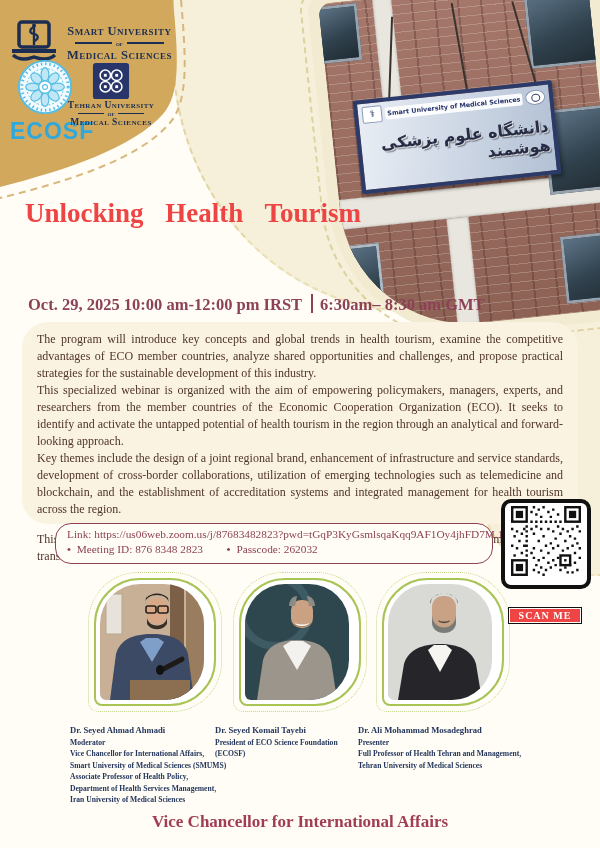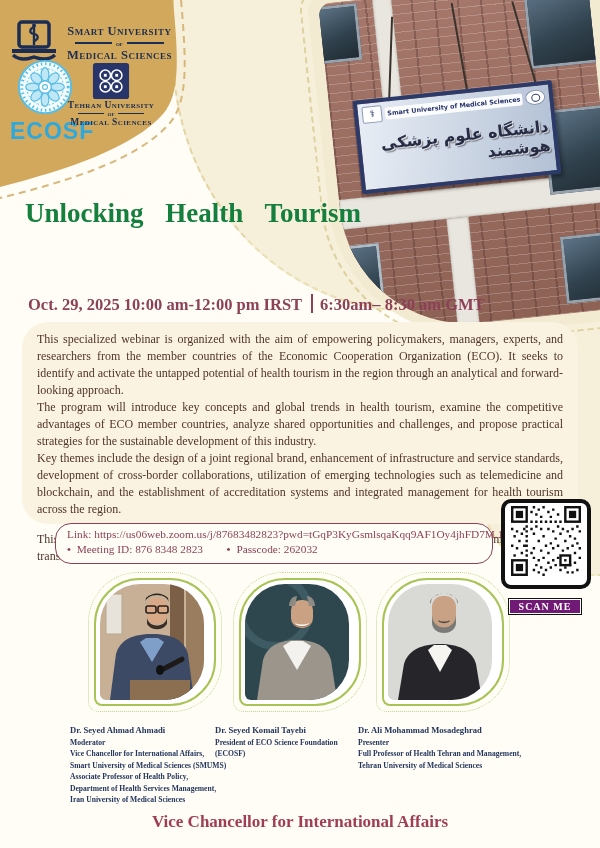--- a/index.html
+++ b/index.html
@@ -55,21 +55,21 @@
   .sign-strip{flex:1;margin:0 3px;background:rgba(255,255,255,.92);border-radius:2px;text-align:center;
               font-family:"DejaVu Sans",sans-serif;font-weight:bold;font-size:6.4px;color:#27356b;padding:2px 0;}
   .sign-oval{width:18px;height:13px;background:#fff;border:1px solid #8b97b5;border-radius:50%;position:relative;}
   .sign-oval::after{content:"";position:absolute;left:5px;top:3px;width:7px;height:6px;border:1px solid #27356b;border-radius:50%;}
   .sign-fa{flex:1;display:flex;align-items:center;justify-content:center;direction:rtl;
            font-family:"DejaVu Sans",sans-serif;font-weight:bold;font-size:16px;color:#272c44;
            text-shadow:1px 1px 0 rgba(255,255,255,.65),2px 2px 1px rgba(60,60,70,.55);}
   .wire{position:absolute;background:#3a332d;z-index:1;}
 
   
-  .title{position:absolute;left:25px;top:198px;width:342px;color:#15803d;font-weight:bold;z-index:3;}
+  .title{position:absolute;left:25px;top:198px;width:342px;color:#ef4444;font-weight:bold;z-index:3;}
   .title-l1{font-size:27px;word-spacing:15px;white-space:nowrap;}
   .title-l2{font-size:27px;word-spacing:1px;white-space:nowrap;margin-top:4px;}
   .dateline{position:absolute;left:28px;top:294px;z-index:3;color:#8d4156;font-weight:bold;font-size:16.5px;white-space:nowrap;}
   .date-sep{display:inline-block;width:2px;height:19px;background:#8d4156;vertical-align:-3px;margin:0 7px 0 9px;}
 
   
   .desc{position:absolute;left:22px;top:322px;width:556px;height:202px;background:#faf3e1;border-radius:26px;
         box-sizing:border-box;padding:9px 15px 6px 15px;z-index:2;color:#503429;}
   .desc p{margin:0;font-size:12px;line-height:1.42;text-align:justify;}
   .desc p.gap{margin-top:13px;}
@@ -78,21 +78,21 @@
   .linkbox{position:absolute;left:55px;top:523px;width:438px;height:41px;border:1.5px solid #8d4156;border-radius:16px;
            background:#fffdf6;z-index:4;box-sizing:border-box;padding:4px 11px;color:#8d4156;}
   .linkbox .row1{font-size:11.3px;white-space:nowrap;}
   .linkbox .row2{font-size:11.3px;margin-top:3px;}
   .linkbox .bullet{font-weight:bold;margin-right:3px;}
   .linkbox .sp{display:inline-block;width:18px;}
 
   
   .qr-block{position:absolute;left:501px;top:499px;width:88px;text-align:center;z-index:5;}
   .qr-frame{width:76px;height:76px;margin:0 auto;background:#fff;border:4px solid #111;border-radius:10px;padding:3px;box-sizing:content-box;}
-  .scanme{display:inline-block;margin-top:10px;background:#701a75;color:#fff;border:1.5px solid #fff;outline:1px solid #111;
+  .scanme{display:inline-block;margin-top:19px;background:#ef4444;color:#fff;border:1.5px solid #fff;outline:1px solid #111;
           font-family:"Liberation Serif",serif;font-weight:bold;font-size:10px;letter-spacing:1px;padding:1px 9px;}
 
   
   .speaker{position:absolute;top:572px;width:170px;text-align:left;z-index:3;}
   .sp1{left:70px;} .sp2{left:215px;} .sp3{left:358px;}
   .leaf-outer{width:122px;margin:0 auto;border:1.5px dotted #c2d687;border-radius:50px 50px 50px 10px;padding:5px;}
   .leaf-frame{border:2px solid #a8c455;border-radius:46px 46px 46px 8px;padding:4px;background:#fff;}
   .leaf-photo{width:104px;height:116px;border-radius:40px 40px 40px 6px;overflow:hidden;}
   .leaf-photo svg{display:block;}
   .sp-name{margin-top:13px;font-weight:bold;font-size:8.6px;color:#24365c;}
@@ -223,22 +223,22 @@
 
   <div class="title">
     <div class="title-l1">Unlocking Health Tourism</div>
   </div>
 
   <div class="dateline">
     <span>Oct. 29, 2025 10:00 am-12:00 pm IRST</span><span class="date-sep"></span><span>6:30am– 8:30 am GMT</span>
   </div>
 
   <div class="desc">
+    <p>The program will introduce key concepts and global trends in health tourism, examine the competitive advantages of ECO member countries, analyze shared opportunities and challenges, and propose practical strategies for the sustainable development of this industry.</p>
     <p>This specialized webinar is organized with the aim of empowering policymakers, managers, experts, and researchers from the member countries of the Economic Cooperation Organization (ECO). It seeks to identify and activate the untapped potential of health tourism in the region through an analytical and forward-looking approach.</p>
-    <p>The program will introduce key concepts and global trends in health tourism, examine the competitive advantages of ECO member countries, analyze shared opportunities and challenges, and propose practical strategies for the sustainable development of this industry.</p>
     <p>Key themes include the design of a joint regional brand, enhancement of infrastructure and service standards, development of cross-border collaborations, utilization of emerging technologies such as telemedicine and blockchain, and the establishment of accreditation systems and integrated management for health tourism across the region.</p>
     <p class="gap">This event provides a platform for regional synergy and the development of a joint roadmap aimed at transforming the ECO region into one of the global hubs for health tourism.</p>
   </div>
 
   <div class="linkbox">
     <div class="row1">
       <span>Link:</span>
       <span>https://us06web.zoom.us/j/87683482823?pwd=tGqP3KyGsmlsqaKqq9AF1Oy4jhFD7M.1</span>
     </div>
     <div class="row2">

